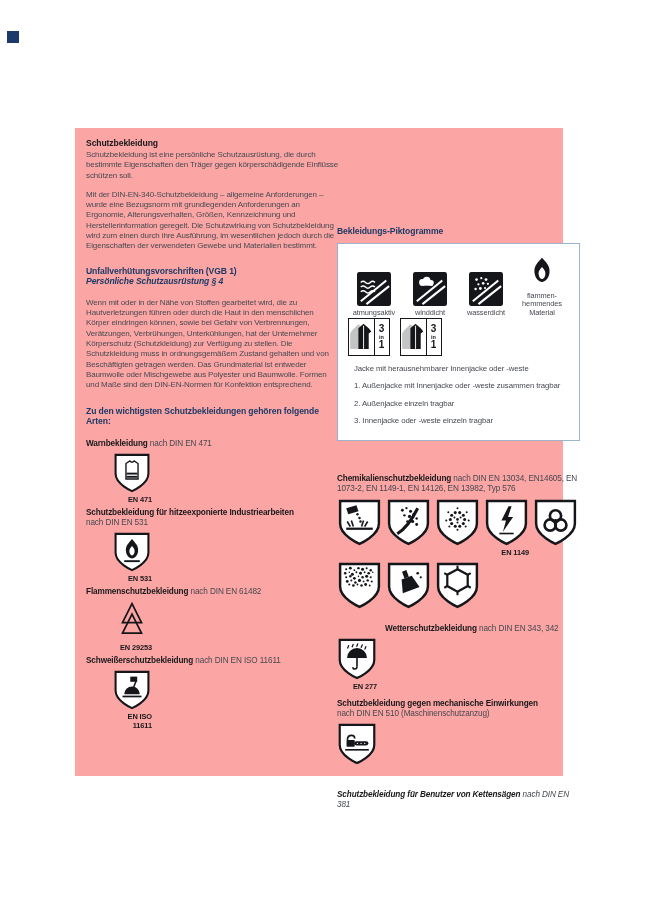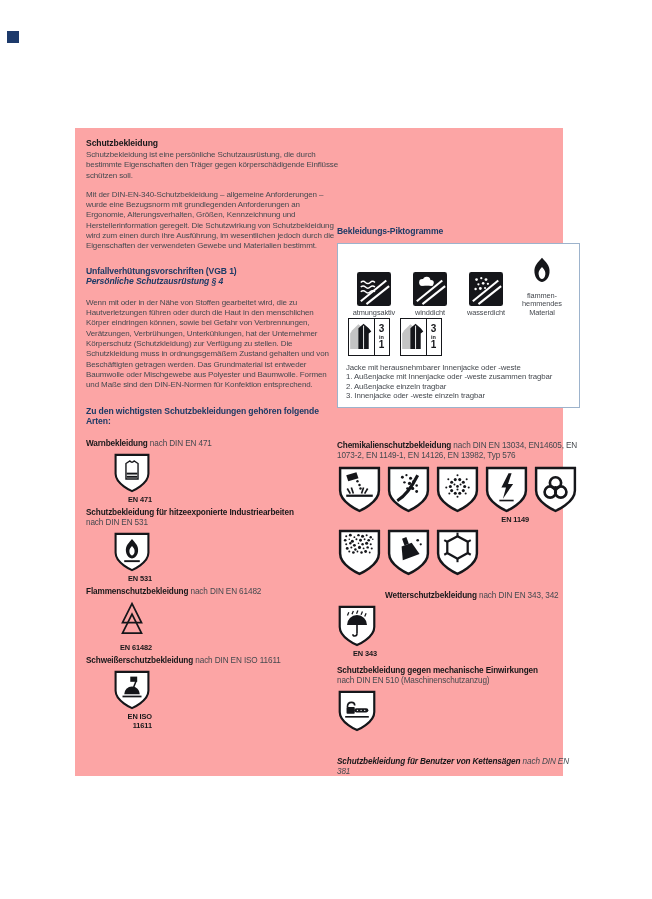--- a/index.html
+++ b/index.html
@@ -27,21 +27,21 @@
   .prow{display:flex;align-items:flex-end;min-height:66px;}
   .pcol{width:56px;text-align:center;}
   .pcol svg{display:block;margin:0 auto;}
   .plabel{font-size:7.4px;line-height:8.6px;color:#45494f;margin-top:3px;white-space:pre-line;letter-spacing:-0.1px;}
   .jrow{display:flex;gap:10px;margin:0 0 7px 2px;}
   .j31{width:40px;height:36px;background:#fff;border:1.4px solid #15161a;display:flex;}
   .j31 svg{display:block;}
   .j31-txt{width:13px;border-left:1.4px solid #15161a;display:flex;flex-direction:column;align-items:center;justify-content:center;color:#15161a;}
   .j31-txt .big{font-size:10px;font-weight:bold;line-height:10px;}
   .j31-txt .small{font-size:5.5px;line-height:6px;font-weight:bold;}
-  .note{font-size:7.8px;line-height:9.6px;margin:0;letter-spacing:-0.1px;color:#45494f;}
+  .note{font-size:7.8px;line-height:9.6px;margin:8px;letter-spacing:-0.1px;color:#45494f;}
 
   .chemline{margin-top:33px;}
   .srow{display:flex;gap:4px;margin-top:4px;}
   .scol{width:45px;text-align:center;}
   .scol svg{display:block;margin:0 auto;}
   .mt14{margin-top:14px;margin-left:48px;}
   .mt8{margin-top:8px;}
   .single-icon{margin-top:3px;width:40px;text-align:center;}
   .single-icon svg{display:block;margin:0 auto;}
 </style>
@@ -327,21 +327,21 @@
         <div class="enlabel">EN 531</div>
       </div>
     </div>
 
     <div class="typeblock">
       <p class="typeline"><b>Flammenschutzbekleidung</b><span> nach DIN EN 61482</span></p>
       <div class="ticon">
         <svg width="38" height="42">
             <use href="#ic-tri2"></use>
           </svg>
-        <div class="enlabel">EN 61482</div>
+        <div class="enlabel">EN 29253</div>
       </div>
     </div>
 
     <div class="typeblock">
       <p class="typeline"><b>Schweißerschutzbekleidung</b><span> nach DIN EN ISO 11611</span></p>
       <div class="ticon">
         <svg width="38" height="42">
             <use href="#ic-weld"></use>
           </svg>
         <div class="enlabel">EN ISO 11611</div>
@@ -459,21 +459,21 @@
             <use href="#ic-frost"></use>
           </svg>
       </div>
     </div>
 
     <p class="typeline mt14"><b>Wetterschutzbekleidung</b><span> nach DIN EN 343, 342</span></p>
     <div class="single-icon">
       <svg width="40" height="44">
           <use href="#ic-umb"></use>
         </svg>
-      <div class="enlabel">EN 343</div>
+      <div class="enlabel">EN 277</div>
     </div>
 
     <p class="typeline mt8"><b>Schutzbekleidung gegen mechanische Einwirkungen</b><span class="blockspan">nach DIN EN 510 (Maschinenschutzanzug)</span></p>
     <div class="single-icon">
       <svg width="40" height="44">
           <use href="#ic-saw"></use>
         </svg>
     </div>
 
     <p class="typeline" style="margin-top:24px;font-style:italic;"><b>Schutzbekleidung für Benutzer von Kettensägen</b><span> nach DIN EN 381</span></p>

